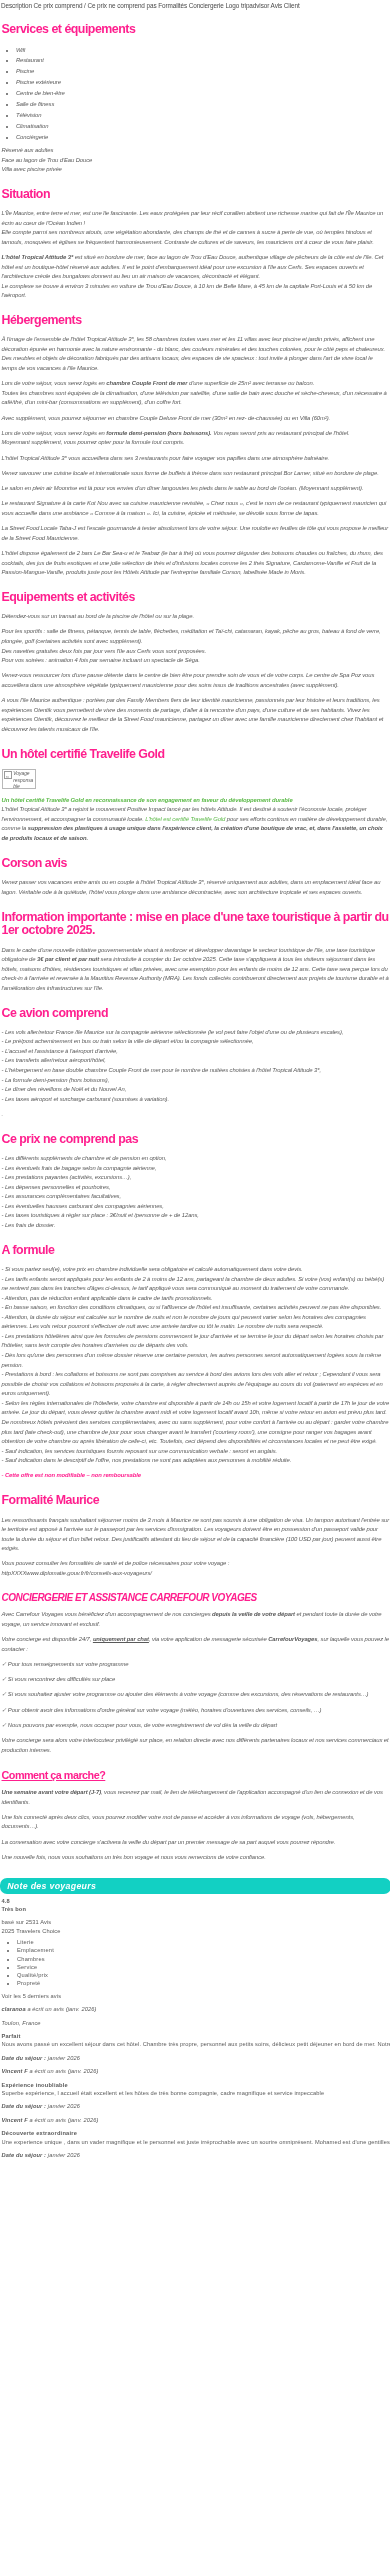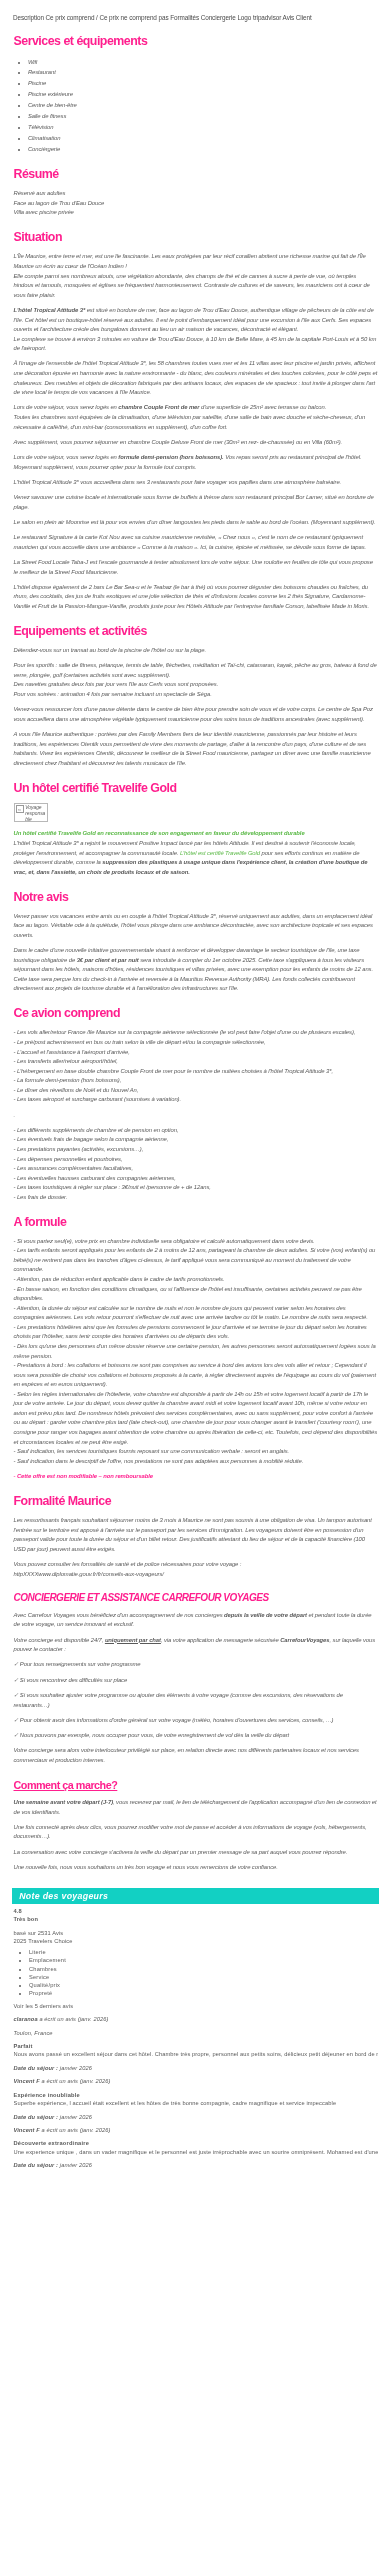--- a/index.html
+++ b/index.html
@@ -8,21 +8,21 @@
     background: #ffffff;
   }
   body {
     width: 391px;
     font-family: "Liberation Sans", sans-serif;
     color: #595959;
   }
   .page {
     width: 391px;
     box-sizing: border-box;
-    padding: 12px;
+    padding: 0;
     background: #ffffff;
   }
 
   
   .tabstrip {
     font-family: "Liberation Sans", sans-serif;
     font-size: 6.4px;
     color: #4a4a4a;
     letter-spacing: -0.1px;
     padding: 2.1px 1px 0 1px;
@@ -130,20 +130,21 @@
   .reviews-header {
     background: #12d0c3;
     color: #ffffff;
     font-family: "Liberation Sans", sans-serif;
     font-style: italic;
     font-weight: bold;
     font-size: 8.8px;
     letter-spacing: 0.3px;
     padding: 2.6px 0 3.1px 7.2px;
     margin: 0 0 3.1px 0;
+    border-radius: 7px;
   }
   .rv {
     font-family: "Liberation Sans", sans-serif;
     font-size: 5.7px;
     color: #5a5a5a;
     line-height: 1.45;
     margin: 0;
     letter-spacing: 0.1px;
   }
   .rv.b   { font-weight: bold; font-style: normal; }
@@ -196,33 +197,33 @@
       <li>Restaurant</li>
       <li>Piscine</li>
       <li>Piscine extérieure</li>
       <li>Centre de bien-être</li>
       <li>Salle de fitness</li>
       <li>Télévision</li>
       <li>Climatisation</li>
       <li>Conciérgerie</li>
     </ul>
 
-    <h2 class="section-title">Résumé</h2>
     <p class="body tight">Réservé aux adultes</p>
     <p class="body tight">Face au lagon de Trou d'Eau Douce</p>
     <p class="body">Villa avec piscine privée</p>
 
     <h2 class="section-title">Situation</h2>
     <p class="body tight">L'Île Maurice, entre terre et mer, est une île fascinante. Les eaux protégées par leur récif corallien abritent une richesse marine qui fait de l'Île Maurice un écrin au cœur de l'Océan Indien !</p>
     <p class="body">Elle compte parmi ses nombreux atouts, une végétation abondante, des champs de thé et de cannes à sucre à perte de vue, où temples hindous et tamouls, mosquées et églises se fréquentent harmonieusement. Contraste de cultures et de saveurs, les mauriciens ont à cœur de vous faire plaisir.</p>
     <p class="body tight">
       <span class="b">L'hôtel Tropical Attitude 3*</span><span> est situé en bordure de mer, face au lagon de Trou d'Eau Douce, authentique village de pêcheurs de la côte est de l'île. Cet hôtel est un boutique-hôtel réservé aux adultes. Il est le point d'embarquement idéal pour une excursion à l'île aux Cerfs. Ses espaces ouverts et l'architecture créole des bungalows donnent au lieu un air maison de vacances, décontracté et élégant.</span>
     </p>
     <p class="body">Le complexe se trouve à environ 3 minutes en voiture de Trou d'Eau Douce, à 10 km de Belle Mare, à 45 km de la capitale Port-Louis et à 50 km de l'aéroport.</p>
 
+    <h2 class="section-title">Hébergements</h2>
     <p class="body">À l'image de l'ensemble de l'hôtel Tropical Attitude 3*, les 58 chambres toutes vues mer et les 11 villas avec leur piscine et jardin privés, affichent une décoration épurée en harmonie avec la nature environnante - du blanc, des couleurs minérales et des touches colorées, pour le côté peps et chaleureux. Des meubles et objets de décoration fabriqués par des artisans locaux, des espaces de vie spacieux : tout invite à plonger dans l'art de vivre local le temps de vos vacances à l'île Maurice.</p>
     <p class="body tight">
       <span>Lors de votre séjour, vous serez logés en </span><span class="b">chambre Couple Front de mer</span><span> d'une superficie de 25m² avec terrasse ou balcon.</span>
     </p>
     <p class="body">Toutes les chambres sont équipées de la climatisation, d'une télévision par satellite, d'une salle de bain avec douche et sèche-cheveux, d'un nécessaire à café/thé, d'un mini-bar (consommations en supplément), d'un coffre fort.</p>
     <p class="body">Avec supplément, vous pourrez séjourner en chambre Couple Deluxe Front de mer (30m² en rez- de-chaussée) ou en Villa (60m²).</p>
 
     <p class="body tight">
       <span>Lors de votre séjour, vous serez logés en </span><span class="b">formule demi-pension (hors boissons).</span><span> Vos repas seront pris au restaurant principal de l'hôtel.</span>
     </p>
@@ -247,38 +248,40 @@
       <span class="glyph"></span>
       <span class="alt">Voyage responsable</span>
     </div>
     <p class="body tight">
       <span class="green-b">Un hôtel certifié Travelife Gold en reconnaissance de son engagement en faveur du développement durable</span>
     </p>
     <p class="body">
       <span>L'hôtel Tropical Attitude 3* a rejoint le mouvement Positive Impact lancé par les hôtels Attitude. Il est destiné à soutenir l'économie locale, protéger l'environnement, et accompagner la communauté locale. </span><span class="green">L'hôtel est certifié Travelife Gold</span><span> pour ses efforts continus en matière de développement durable, comme la </span><span class="b">suppression des plastiques à usage unique dans l'expérience client, la création d'une boutique de vrac, et, dans l'assiette, un choix de produits locaux et de saison.</span>
     </p>
 
-    <h2 class="section-title">Notre avis</h2>
+    <h2 class="section-title">Corson avis</h2>
     <p class="body">Venez passer vos vacances entre amis ou en couple à l'hôtel Tropical Attitude 3*, réservé uniquement aux adultes, dans un emplacement idéal face au lagon. Véritable ode à la quiétude, l'hôtel vous plonge dans une ambiance décontractée, avec son architecture tropicale et ses espaces ouverts.</p>
 
+    <h2 class="section-title">Information importante : mise en place d'une taxe touristique à partir du 1er octobre 2025.</h2>
     <p class="body">
       <span>Dans le cadre d'une nouvelle initiative gouvernementale visant à renforcer et développer davantage le secteur touristique de l'île, une taxe touristique obligatoire de </span><span class="b">3€ par client et par nuit</span><span> sera introduite à compter du 1er octobre 2025. Cette taxe s'appliquera à tous les visiteurs séjournant dans les hôtels, maisons d'hôtes, résidences touristiques et villas privées, avec une exemption pour les enfants de moins de 12 ans. Cette taxe sera perçue lors du check-in à l'arrivée et reversée à la Mauritius Revenue Authority (MRA). Les fonds collectés contribueront directement aux projets de tourisme durable et à l'amélioration des infrastructures sur l'île.</span>
     </p>
 
     <h2 class="section-title">Ce avion comprend</h2>
     <p class="body tight">- Les vols aller/retour France /Ile Maurice sur la compagnie aérienne sélectionnée (le vol peut faire l'objet d'une ou de plusieurs escales),</p>
     <p class="body tight">- Le pré/post acheminement en bus ou train selon la ville de départ et/ou la compagnie sélectionnée,</p>
     <p class="body tight">- L'accueil et l'assistance à l'aéroport d'arrivée,</p>
     <p class="body tight">- Les transferts aller/retour aéroport/hôtel,</p>
     <p class="body tight">- L'hébergement en base double chambre Couple Front de mer pour le nombre de nuitées choisies à l'hôtel Tropical Attitude 3*,</p>
     <p class="body tight">- La formule demi-pension (hors boissons),</p>
     <p class="body tight">- Le dîner des réveillons de Noël et du Nouvel An,</p>
     <p class="body">- Les taxes aéroport et surcharge carburant (soumises à variation).</p>
     <p class="body">.</p>
 
+    <h2 class="section-title">Ce prix ne comprend pas</h2>
     <p class="body tight">- Les différents suppléments de chambre et de pension en option,</p>
     <p class="body tight">- Les éventuels frais de bagage selon la compagnie aérienne,</p>
     <p class="body tight">- Les prestations payantes (activités, excursions…),</p>
     <p class="body tight">- Les dépenses personnelles et pourboires,</p>
     <p class="body tight">- Les assurances complémentaires facultatives,</p>
     <p class="body tight">- Les éventuelles hausses carburant des compagnies aériennes,</p>
     <p class="body tight">- Les taxes touristiques à régler sur place : 3€/nuit et /personne de + de 12ans,</p>
     <p class="body">- Les frais de dossier.</p>
 
     <h2 class="section-title">A formule</h2>

